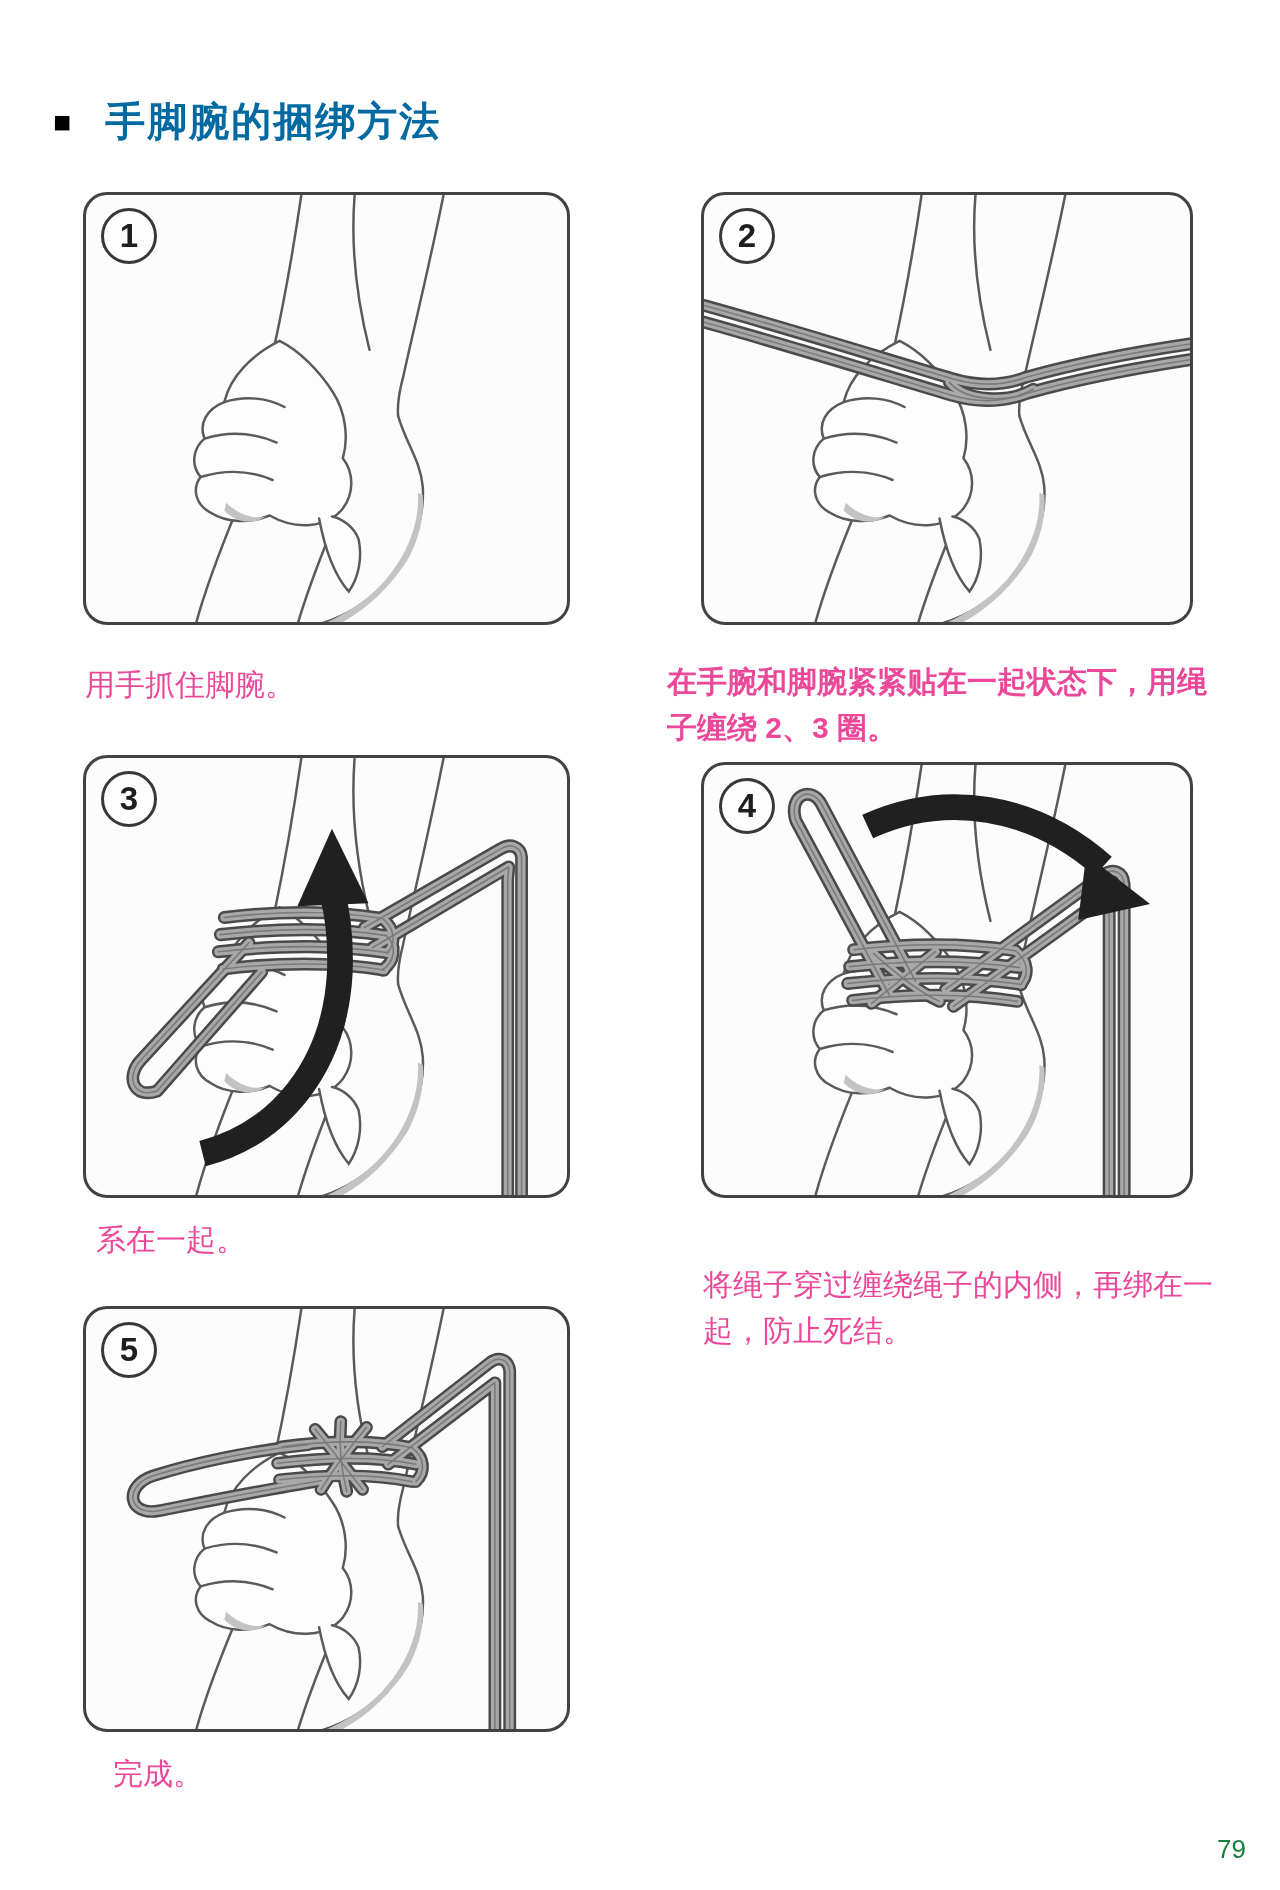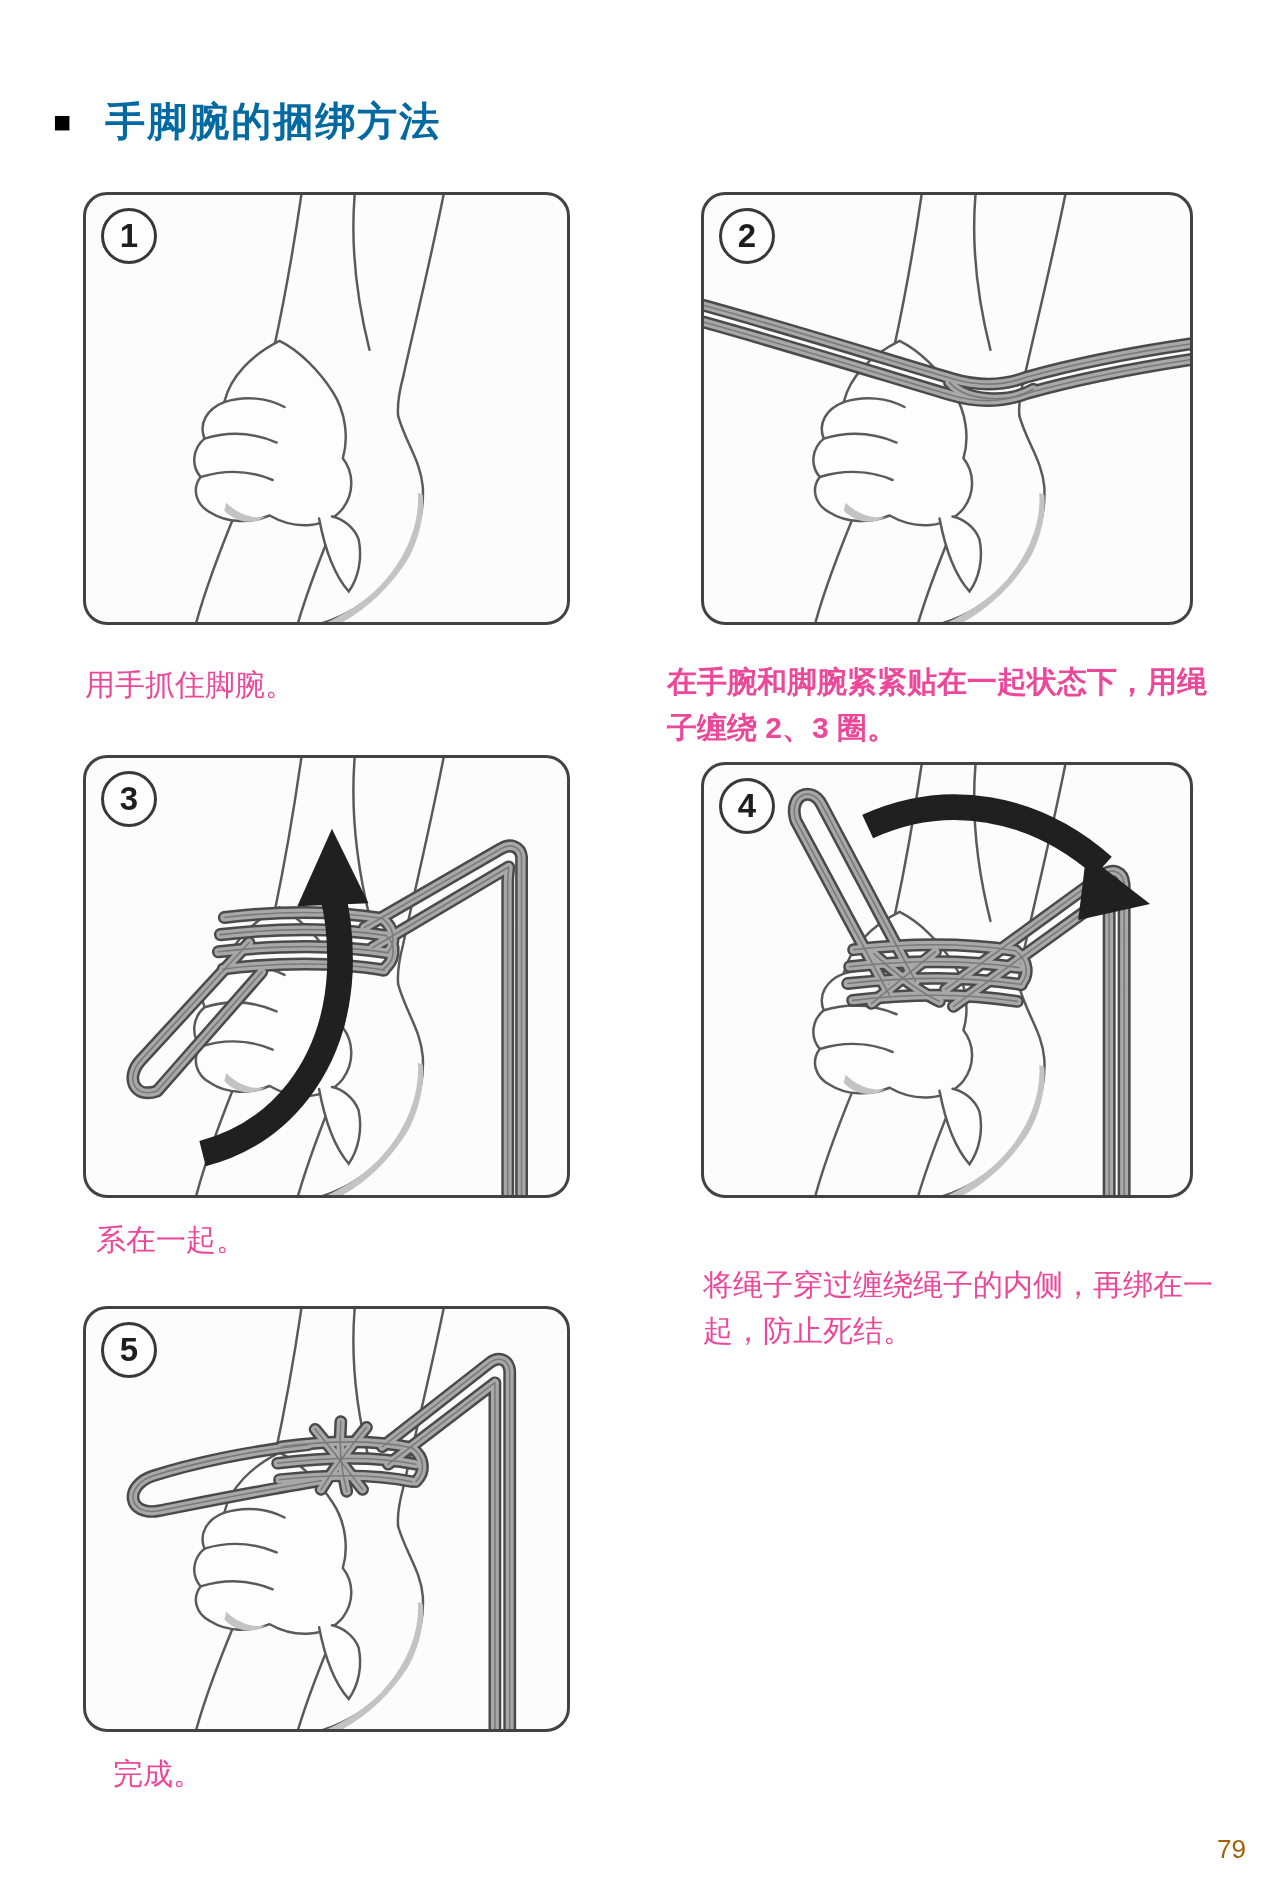--- a/index.html
+++ b/index.html
@@ -21,21 +21,21 @@
   .panel svg.ill { position:absolute; left:0; top:0; width:100%; height:100%; }
 
   .badge {
     position:absolute; left:15px; top:13px; width:56px; height:56px; z-index:2;
     border:3px solid #383838; border-radius:50%; background:#fdfdfd;
     display:flex; align-items:center; justify-content:center;
     font-size:33px; font-weight:bold; color:#1e1e1e;
   }
 
   .caption { position:absolute; font-size:30px; line-height:46px; color:#ec4899; }
-  .pageno  { position:absolute; right:34px; top:1834px; font-size:26px; color:#a16207; }
+  .pageno  { position:absolute; right:34px; top:1834px; font-size:26px; color:#15803d; }
 
   
   .rope-o { stroke:#4a4a4a; stroke-width:13; fill:none; stroke-linecap:round; stroke-linejoin:round; }
   .rope-i { stroke:#a8a8a8; stroke-width:8;  fill:none; stroke-linecap:round; stroke-linejoin:round; }
   .rope-c { stroke:#7a7a7a; stroke-width:1.6; fill:none; stroke-linecap:round; stroke-linejoin:round; }
 </style>
 </head>
 <body>
 
 <svg width="0" height="0" style="position:absolute" aria-hidden="true">

